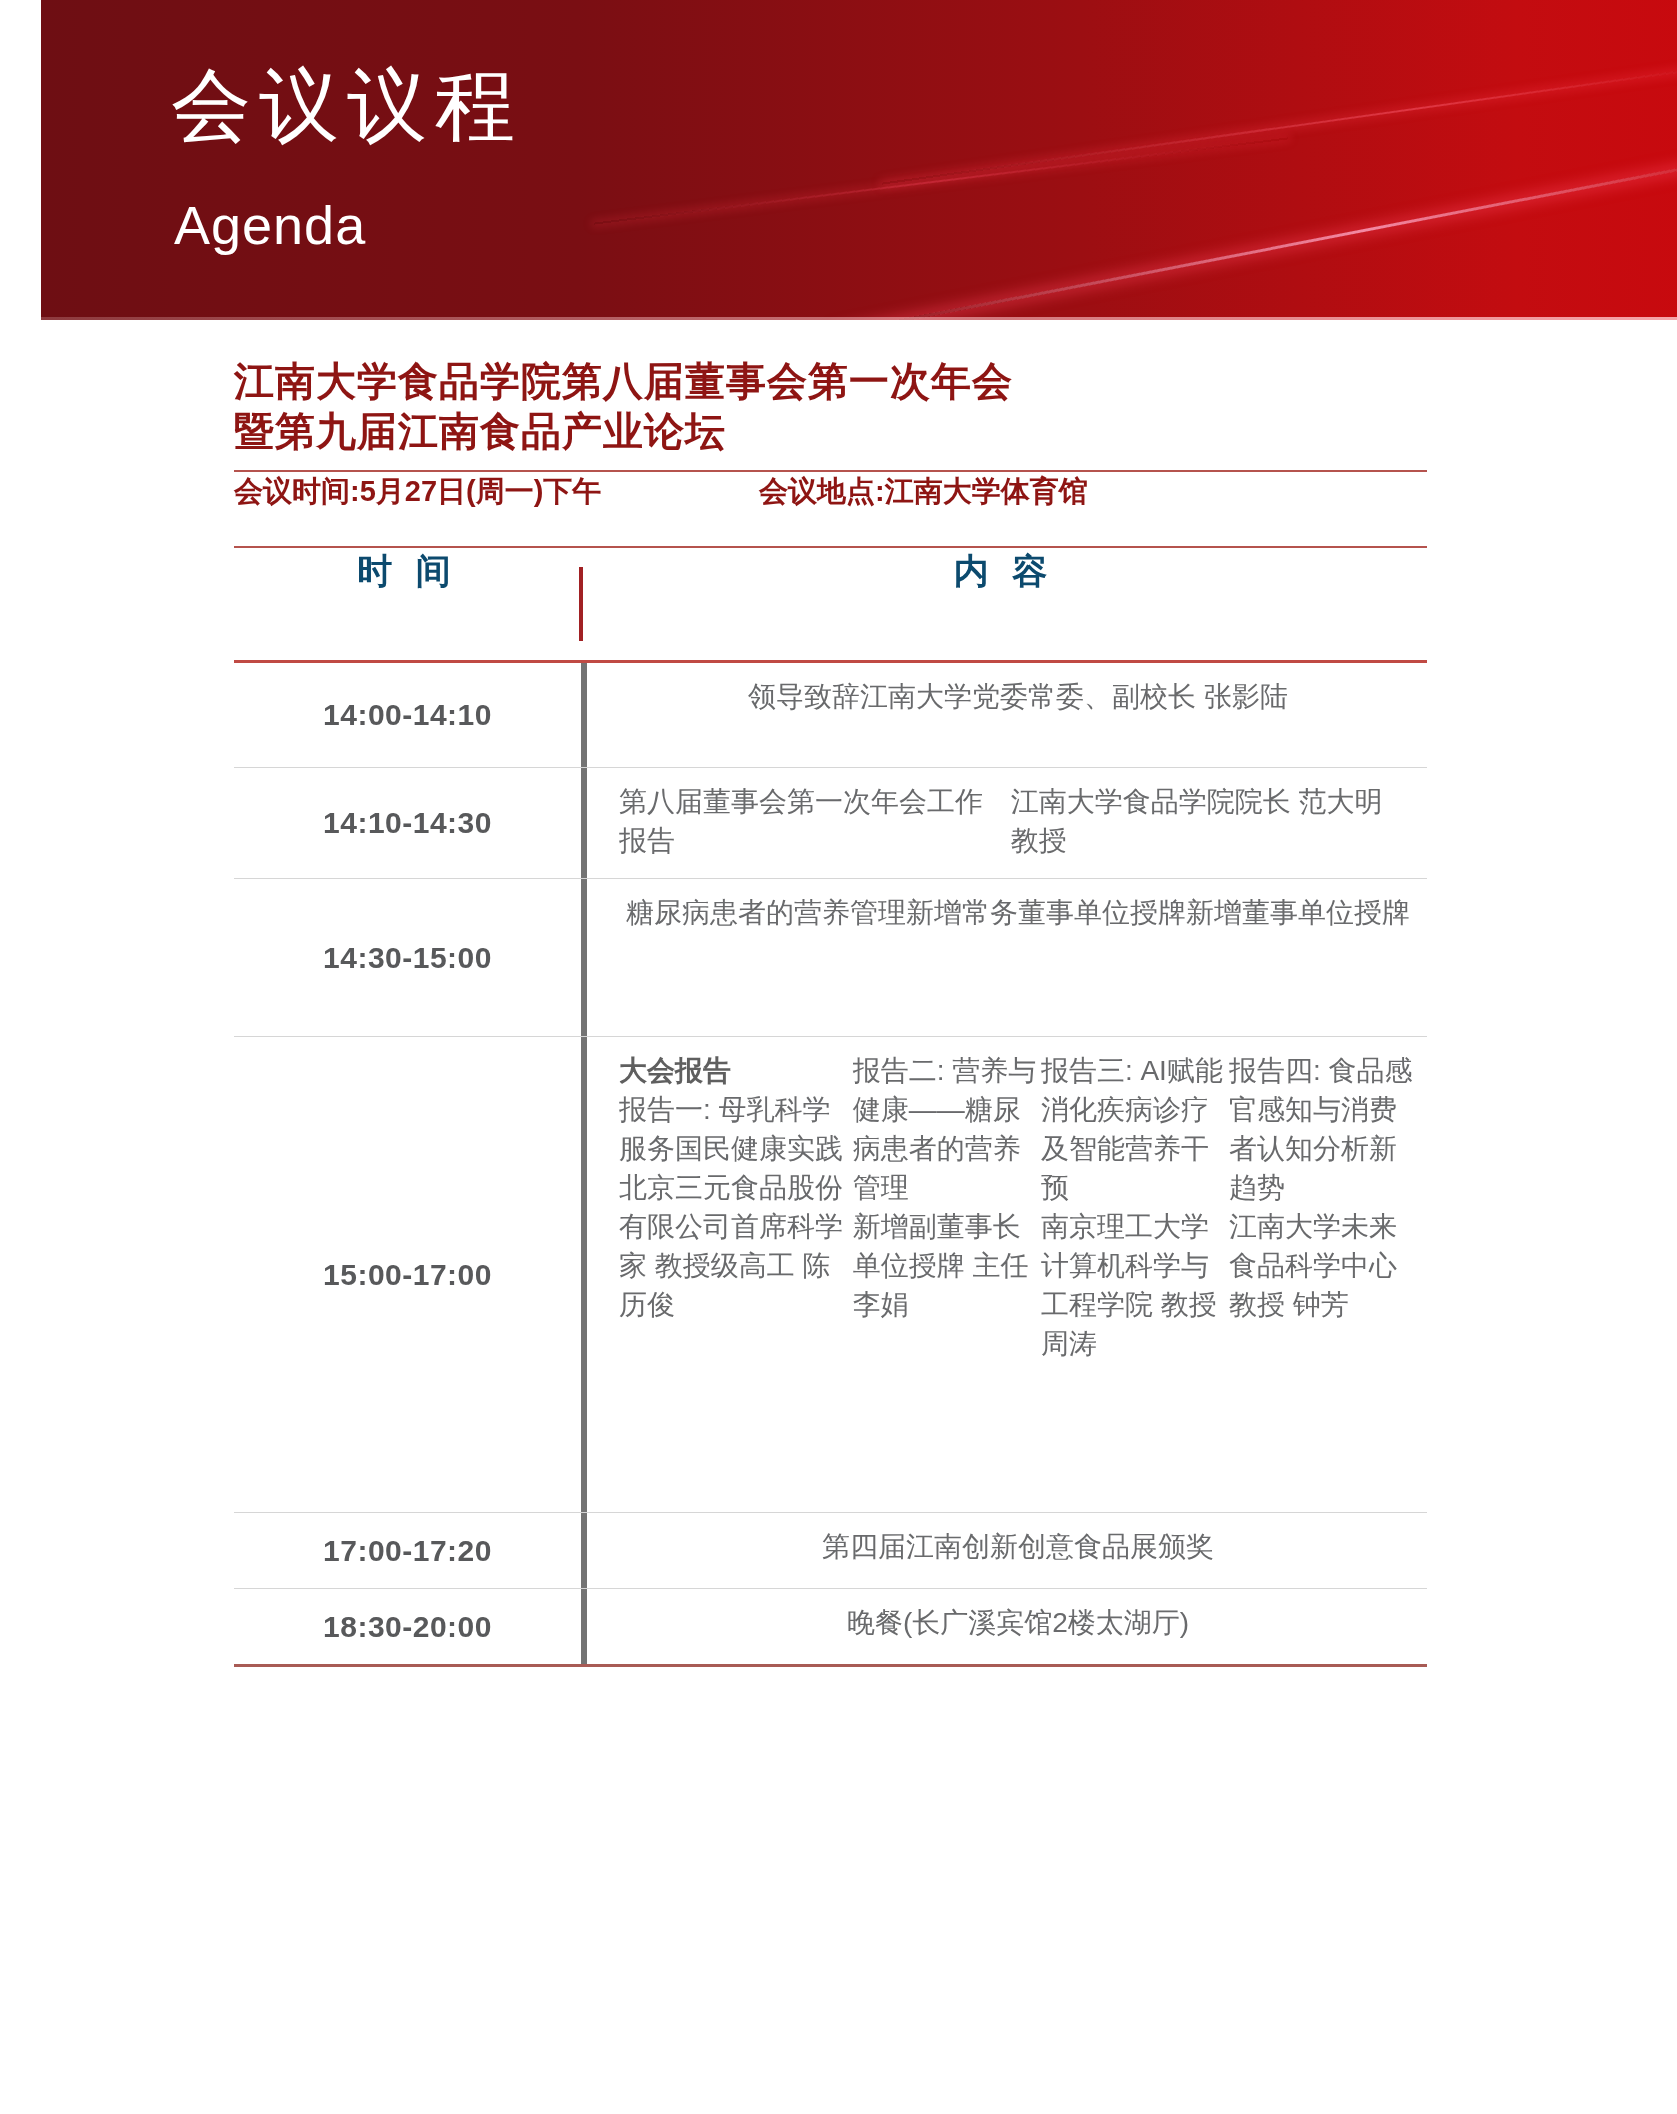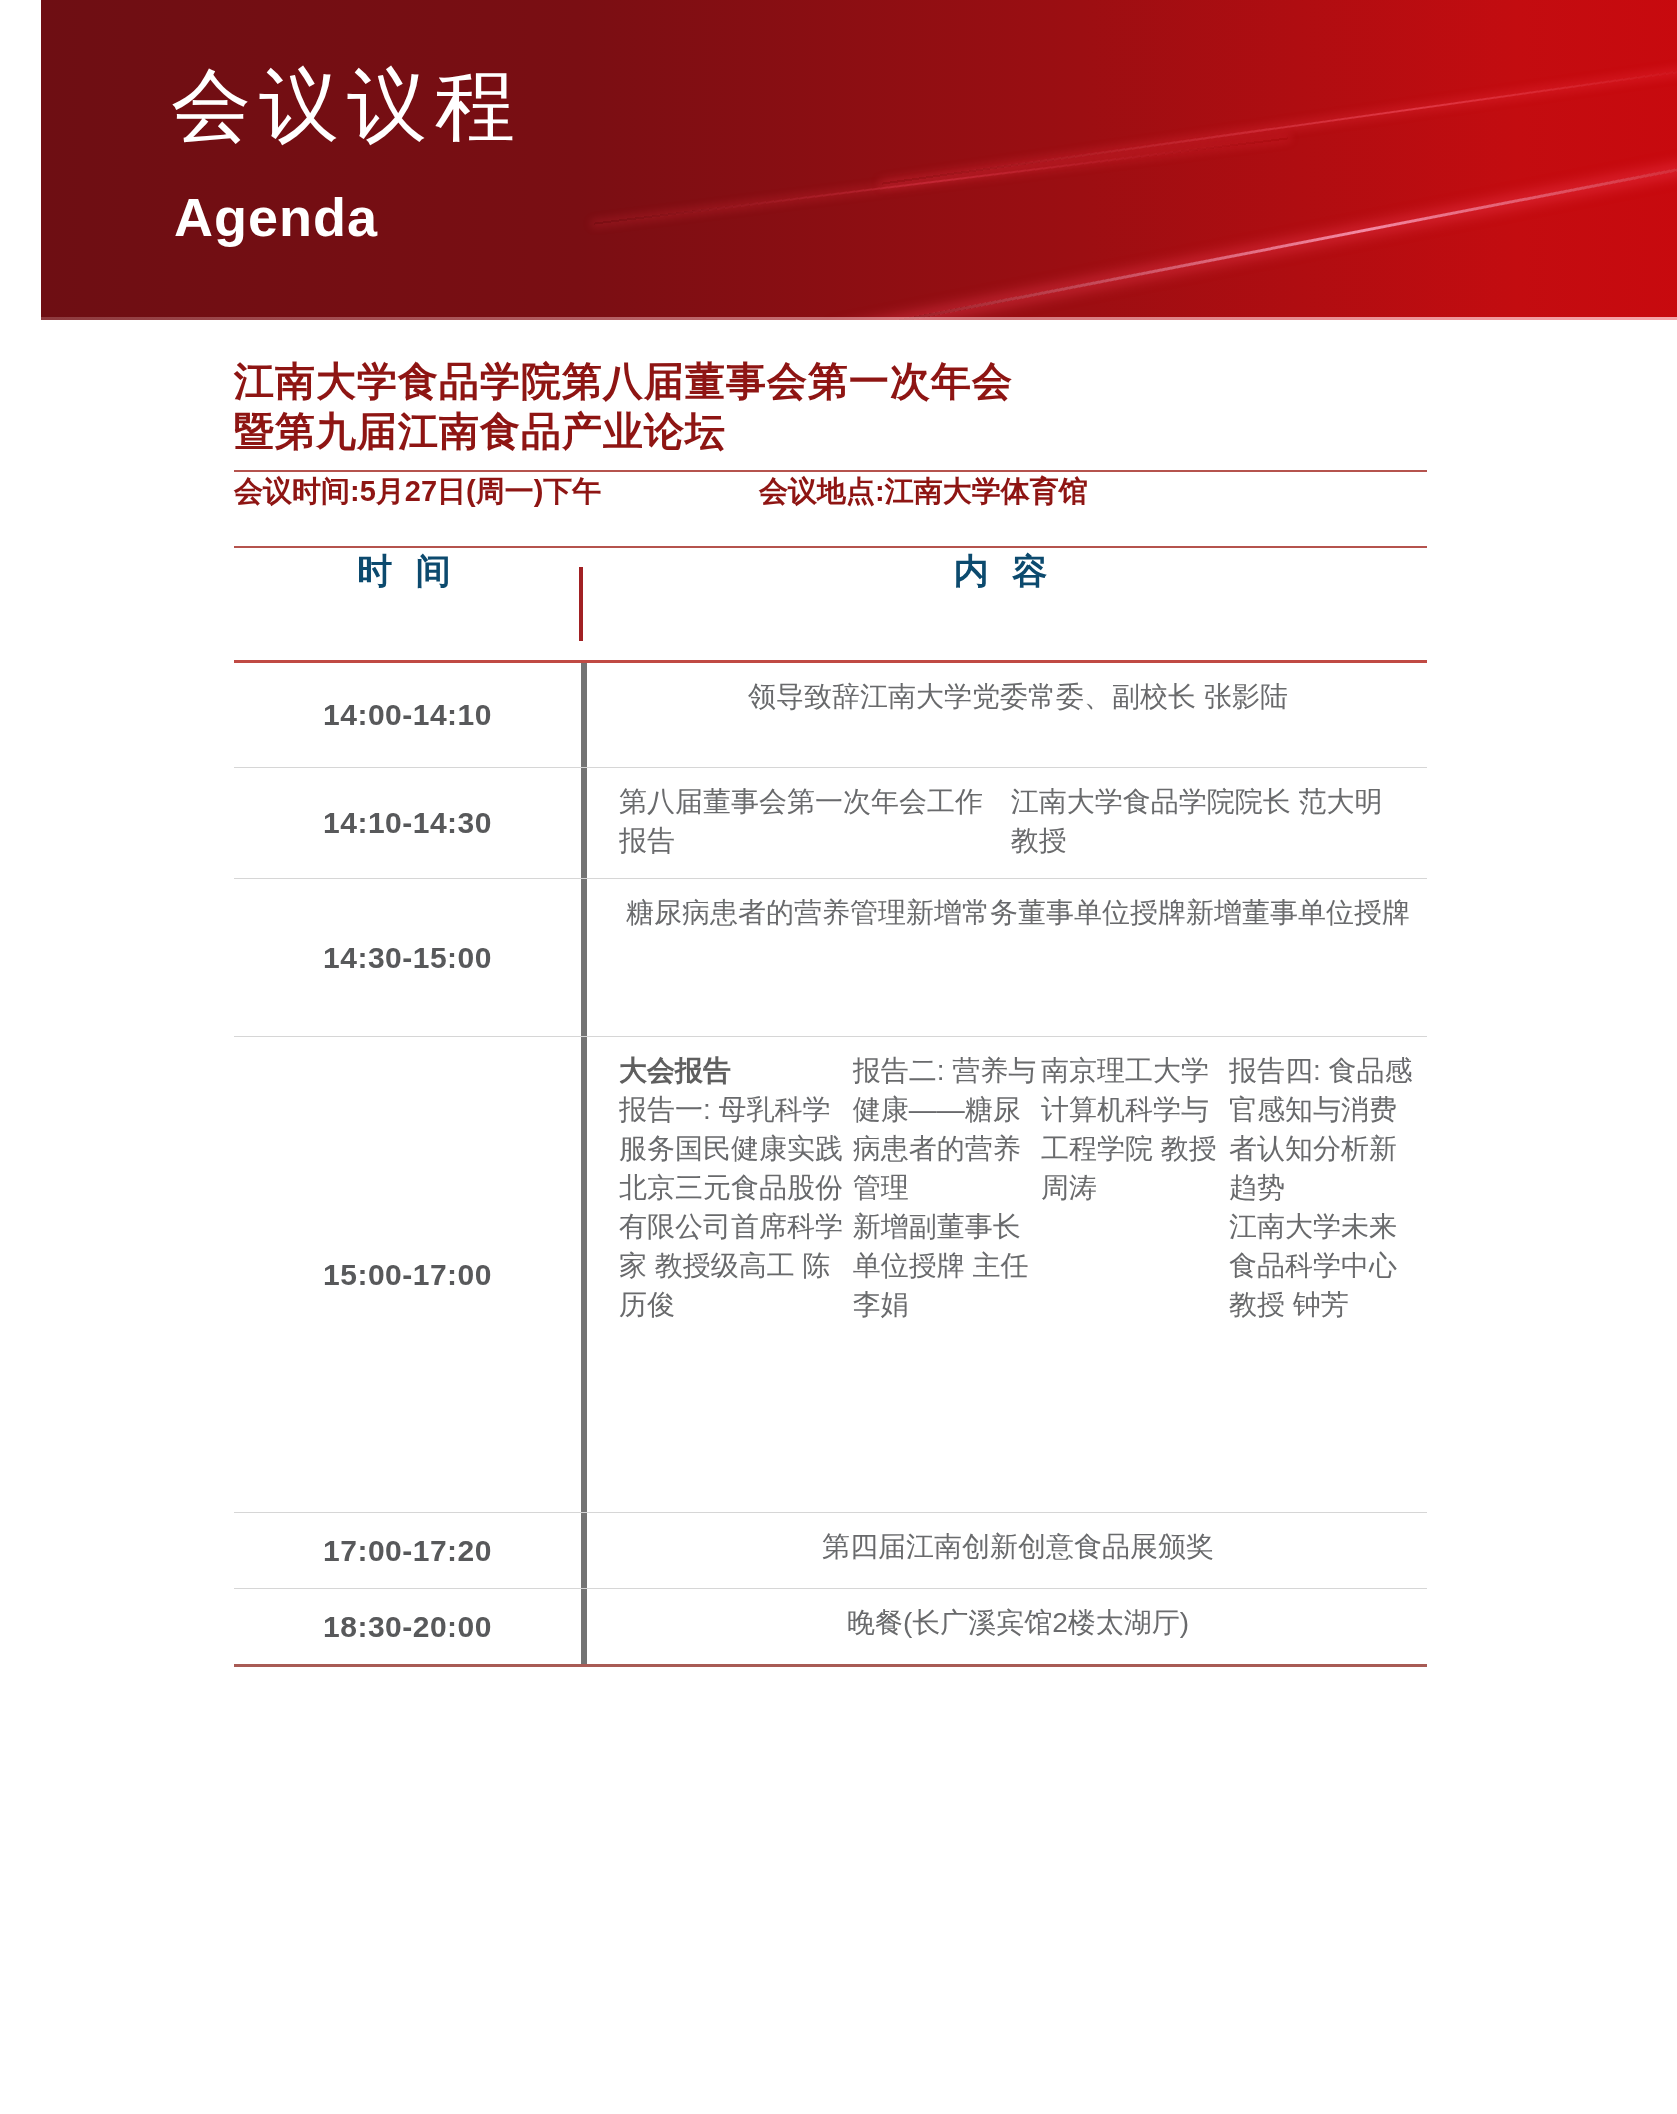--- a/index.html
+++ b/index.html
@@ -27,22 +27,22 @@
   .streak.s3{width:700px;height:2px;left:550px;top:180px;
     background:linear-gradient(to right,rgba(255,70,95,0),rgba(255,70,95,.4),rgba(255,70,95,0));
     box-shadow:0 0 8px 2px rgba(255,60,80,.25);transform:rotate(-7deg);}
   .banner::after{content:"";position:absolute;left:0;bottom:0;width:100%;height:3px;
     background:linear-gradient(to right,rgba(235,190,190,.25),rgba(255,195,200,.85));}
   .banner-title{
     position:absolute;left:130px;top:62px;margin:0;
     color:#ffffff;font-size:80px;font-weight:300;letter-spacing:8px;line-height:1.1;
   }
   .banner-subtitle{
-    position:absolute;left:133px;top:186px;margin:0;
-    color:#ffffff;font-size:54px;font-weight:700;letter-spacing:1px;
+    position:absolute;left:133px;top:194px;margin:0;
+    color:#ffffff;font-size:54px;font-weight:400;letter-spacing:1px;
   }
   
   .content{position:absolute;left:193px;top:320px;width:1193px;}
   .event-title{margin:36px 0 0 0;color:#8e1513;font-size:40px;font-weight:700;line-height:50px;letter-spacing:1px;}
   .rule{border:none;margin:0;height:2px;background:#b5534e;}
   .rule.top{margin-top:14px;}
   .rule.thick{height:3px;background:#c04a44;}
   .rule.bottom{height:3px;background:#a85b55;}
   .meta-row{display:flex;align-items:flex-start;height:74px;color:#8e1513;font-size:29px;font-weight:700;}
   .meta-time{width:525px;}
@@ -131,20 +131,21 @@
         <div class="report-block">
           <div class="session-heading">大会报告</div>
           <div>报告一: 母乳科学服务国民健康实践</div>
           <div>北京三元食品股份有限公司首席科学家 教授级高工 陈历俊</div>
         </div>
         <div class="report-block">
           <div>报告二: 营养与健康——糖尿病患者的营养管理</div>
           <div>新增副董事长单位授牌 主任 李娟</div>
         </div>
         <div class="report-block">
+          <div>报告三: AI赋能消化疾病诊疗及智能营养干预</div>
           <div>南京理工大学计算机科学与工程学院 教授 周涛</div>
         </div>
         <div class="report-block">
           <div>报告四: 食品感官感知与消费者认知分析新趋势</div>
           <div>江南大学未来食品科学中心 教授 钟芳</div>
         </div>
       </div>
     </div>
 
     <div class="row r5">

